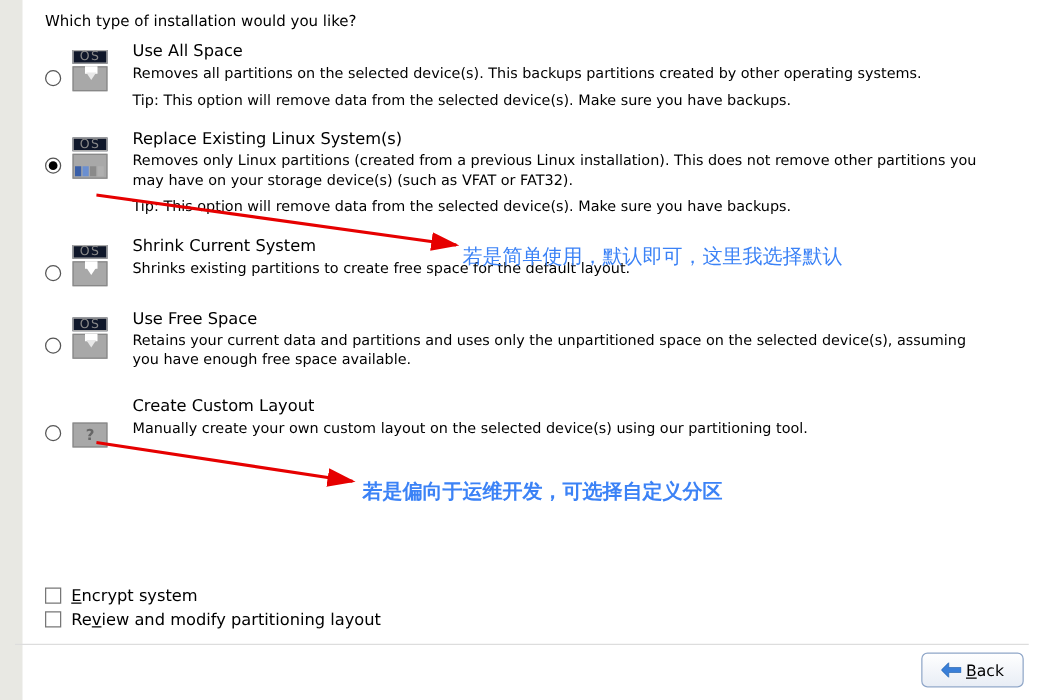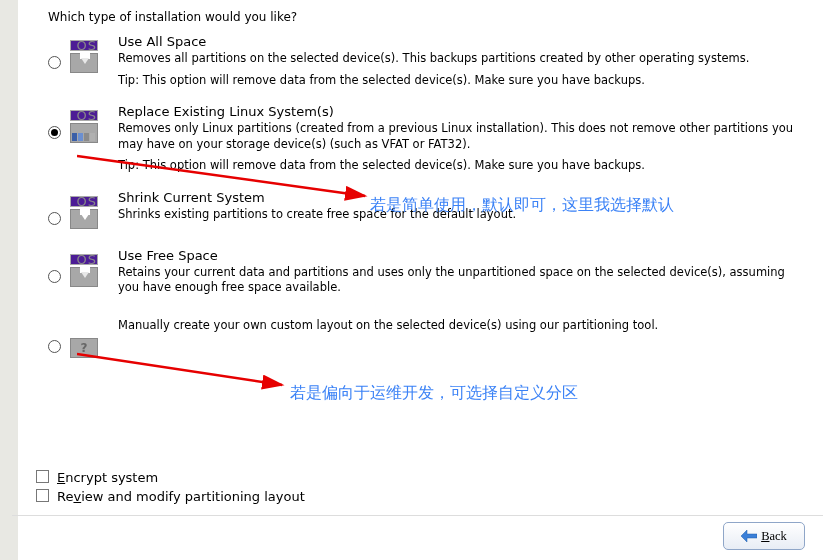--- a/index.html
+++ b/index.html
@@ -15,21 +15,21 @@
   }
   .sidebar {
     position: absolute;
     left: 0; top: 0; bottom: 0;
     width: 18px;
     background: #e8e8e3;
   }
   .main {
     position: absolute;
     left: 18px; top: 0; right: 0; bottom: 0;
-    padding: 10px 18px 0 30px;
+    padding: 10px 18px 0 18px;
   }
   .page-title {
     font-size: 12px;
     margin-bottom: 10px;
   }
   .option-row {
     display: flex;
     align-items: flex-start;
     margin-bottom: 16px;
     width: 760px;
@@ -57,24 +57,24 @@
     width: 48px;
     padding-top: 6px;
   }
   .disk-icon {
     width: 30px; height: 36px;
     position: relative;
   }
   .disk-os {
     width: 28px; height: 11px;
     border: 1px solid #aaa;
-    background: #4c1d95;
-    font-size: 13px;
+    background: #0f172a;
+    font-size: 10px;
     color: #888;
-    text-align: right;
+    text-align: center;
     line-height: 9px;
     letter-spacing: 1px;
   }
   .disk-body {
     width: 28px; height: 20px;
     border: 1px solid #888;
     background: #a8a8a8;
     margin-top: 2px;
     position: relative;
   }
@@ -145,25 +145,24 @@
     margin-bottom: 4px;
   }
   .checkbox {
     width: 13px; height: 13px;
     border: 1px solid #777;
     background: #fff;
   }
   .underline-letter { text-decoration: underline; }
   .button-bar {
     position: absolute;
-    right: 30px;
+    right: 16px;
     bottom: 10px;
     display: flex;
     gap: 20px;
-    font-family: Liberation Serif, serif;
   }
   .nav-button {
     width: 82px;
     height: 28px;
     border: 1px solid #8fa6c8;
     border-radius: 5px;
     background: linear-gradient(#ffffff, #e8edf5);
     display: flex;
     align-items: center;
     justify-content: center;
@@ -287,20 +286,21 @@
       <div class="radio"></div>
     </div>
     <div class="icon-cell">
       <div class="disk-icon">
         <div class="disk-body" style="margin-top:14px;">
             <div class="q">?</div>
           </div>
       </div>
     </div>
     <div class="text-cell">
+      <div class="opt-title">Create Custom Layout</div>
       <div class="opt-desc">Manually create your own custom layout on the selected device(s) using our partitioning tool.</div>
     </div>
   </div>
 
 </div>
 
 <div class="checkboxes">
   <div class="checkbox-row">
     <div class="checkbox"></div>
     <span><span class="underline-letter">E</span>ncrypt system</span>
@@ -333,13 +333,13 @@
 <div class="annotation" style="left:370px; top:195px;">若是简单使用，默认即可，这里我选择默认</div>
 
 <svg class="anno-arrow" style="left:77px; top:352px;" width="215" height="45">
   <defs>
       <marker id="ah2" markerWidth="10" markerHeight="10" refX="8" refY="3" orient="auto">
         <path d="M0,0 L9,3 L0,6 Z" fill="#e60000"></path>
       </marker>
     </defs>
   <line x1="0" y1="2" x2="205" y2="33" stroke="#e60000" stroke-width="2.5" marker-end="url(#ah2)"></line>
 </svg>
-<div class="annotation" style="left:290px; top:383px;">若是偏向于运维开发，可选择自定义分区</div>
+<div class="annotation" style="left:290px; top:383px;font-weight:bold;">若是偏向于运维开发，可选择自定义分区</div>
 
 </body></html>

